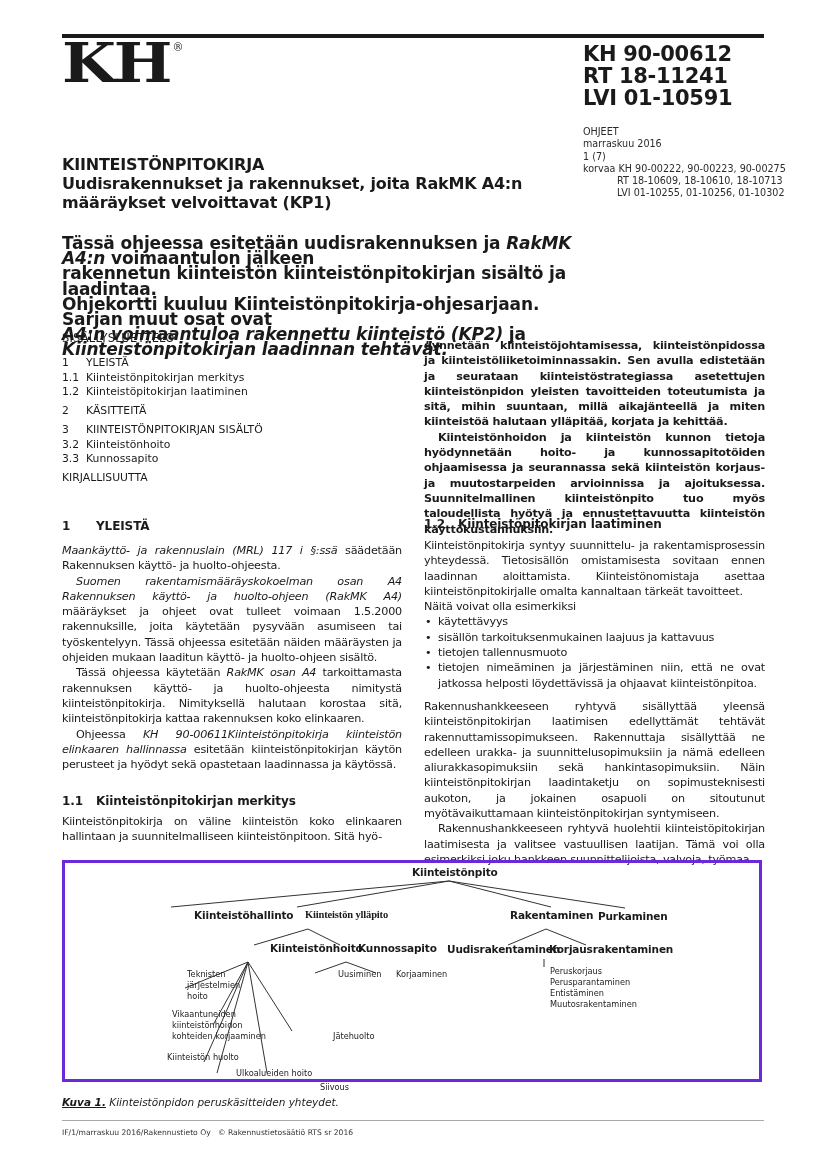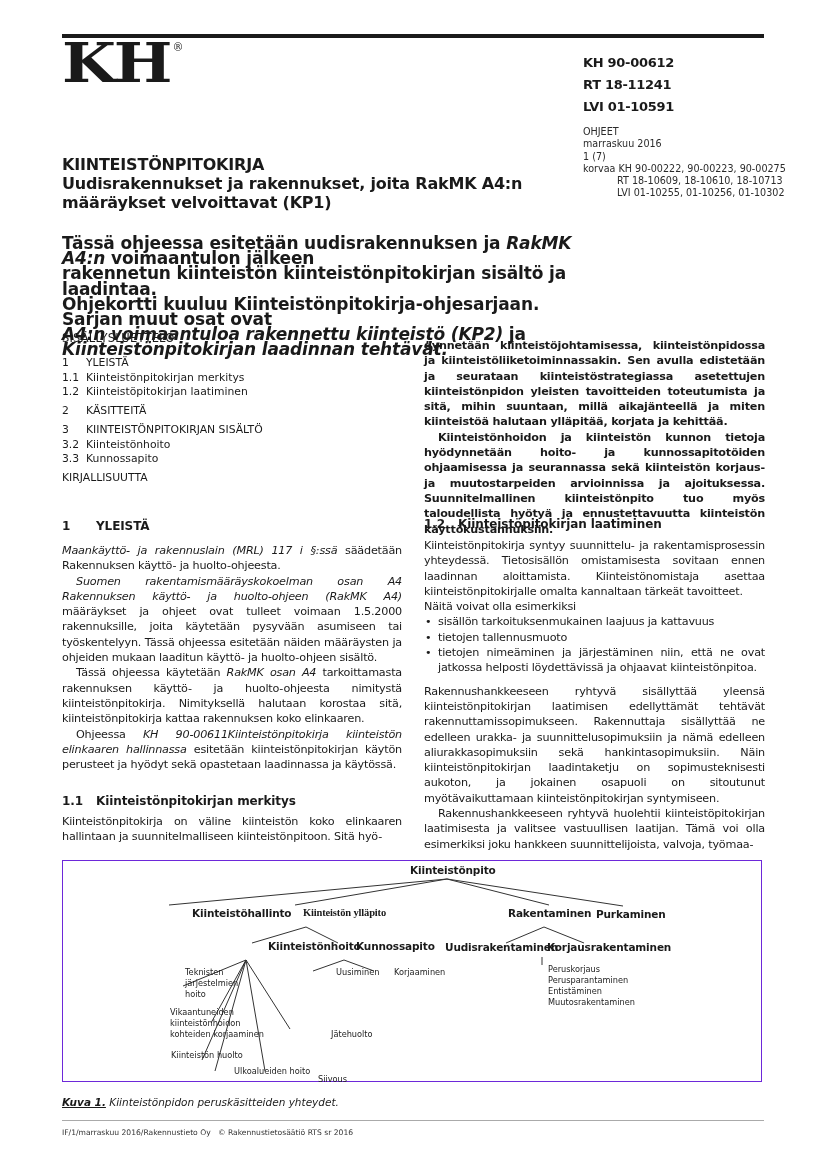--- a/index.html
+++ b/index.html
@@ -3,42 +3,42 @@
 <meta charset="utf-8">
 <style>
   html, body { margin:0; padding:0; background:#fff; }
   body { width:827px; height:1169px; position:relative; overflow:hidden;
          font-family:"DejaVu Sans", "Liberation Sans", sans-serif; color:#1a1a1a; }
   .abs { position:absolute; }
   .toprule { left:62px; top:34px; width:702px; height:4px; background:#1a1a1a; }
   .logo { left:62px; top:40px; font-family:"DejaVu Serif","Liberation Serif",serif; font-weight:bold;
           font-size:54px; line-height:46px; letter-spacing:-2px; color:#1a1a1a; transform:scaleX(1.15); transform-origin:left top; }
   .logo .reg { position:absolute; left:96px; top:2px; font-size:11px; line-height:12px; font-weight:normal; letter-spacing:0; transform:scaleX(0.87); transform-origin:left top; }
-  .codes { left:583px; top:52px; font-weight:bold; font-size:13px; line-height:22px; letter-spacing:-0.3px; }
+  .codes { left:583px; top:43px; font-weight:bold; font-size:21px; line-height:22px; letter-spacing:-0.3px; }
   .meta { left:583px; top:126px; font-size:9.6px; line-height:12.3px; color:#2a2a2a; }
   .meta .indent { padding-left:34px; }
   .title { left:62px; top:155px; font-weight:bold; font-size:16px; line-height:19px; letter-spacing:-0.2px; }
   .intro { left:62px; top:236px; font-weight:bold; font-size:17px; line-height:15.2px; width:520px; letter-spacing:-0.15px; }
   .intro i { font-style:italic; }
   .colL { left:62px; width:340px; }
   .colR { left:424px; width:341px; }
   .body { font-size:11.2px; line-height:15.3px; text-align:justify; letter-spacing:-0.2px; }
   .body p { margin:0; }
   .body p.ind { text-indent:14px; }
   .toc-h { top:331px; font-size:11.5px; letter-spacing:0.2px; }
   .toc { top:356px; font-size:10.8px; line-height:14.7px; }
   .toc .row { display:flex; }
   .toc .num { width:24px; }
   .toc .gap { height:4px; }
   .h2 { font-weight:bold; font-size:12px; display:flex; letter-spacing:-0.1px; }
   .h2 .n { width:34px; }
   ul.bul { margin:0; padding:0; list-style:none; }
   ul.bul li { position:relative; padding-left:14px; }
   ul.bul li::before { content:"•"; position:absolute; left:1px; }
-  .diagram { left:62px; top:860px; width:700px; height:222px; border:1px solid #6d28d9; box-sizing:border-box; }
+  .diagram { left:62px; top:860px; width:700px; height:222px; border:3px solid #6d28d9; box-sizing:border-box; }
   .diagram svg { position:absolute; left:0; top:0; }
   .dn { position:absolute; white-space:nowrap; font-size:10.5px; font-weight:bold; letter-spacing:-0.15px; }
   .dl { position:absolute; white-space:nowrap; font-size:8.2px; line-height:11px; color:#222; }
   .caption { left:62px; top:1096px; font-size:10.5px; font-style:italic; }
   .caption b { font-weight:bold;text-decoration:underline; }
   .footrule { left:62px; top:1120px; width:702px; height:1px; background:#aaa; }
   .footer { left:62px; top:1128px; font-size:7.6px; color:#333; }
 </style>
 </head>
 <body>
@@ -145,20 +145,21 @@
 
 <div class="abs colR h2" style="top:517px;">
   <span class="n">1.2</span>
   <span>Kiinteistöpitokirjan laatiminen</span>
 </div>
 
 <div class="abs colR body" style="top:538px;">
   <p>Kiinteistönpitokirja syntyy suunnittelu- ja rakentamisprosessin yhteydessä. Tietosisällön omistamisesta sovitaan ennen laadinnan aloittamista. Kiinteistönomistaja asettaa kiinteistönpitokirjalle omalta kannaltaan tärkeät tavoitteet.</p>
   <p>Näitä voivat olla esimerkiksi</p>
   <ul class="bul">
+    <li>käytettävyys</li>
     <li>sisällön tarkoituksenmukainen laajuus ja kattavuus</li>
     <li>tietojen tallennusmuoto</li>
     <li>tietojen nimeäminen ja järjestäminen niin, että ne ovat jatkossa helposti löydettävissä ja ohjaavat kiinteistönpitoa.</li>
   </ul>
   <p style="margin-top:8px;">Rakennushankkeeseen ryhtyvä sisällyttää yleensä kiinteistönpitokirjan laatimisen edellyttämät tehtävät rakennuttamissopimukseen. Rakennuttaja sisällyttää ne edelleen urakka- ja suunnittelusopimuksiin ja nämä edelleen aliurakkasopimuksiin sekä hankintasopimuksiin. Näin kiinteistönpitokirjan laadintaketju on sopimusteknisesti aukoton, ja jokainen osapuoli on sitoutunut myötävaikuttamaan kiinteistönpitokirjan syntymiseen.</p>
   <p class="ind">Rakennushankkeeseen ryhtyvä huolehtii kiinteistöpitokirjan laatimisesta ja valitsee vastuullisen laatijan. Tämä voi olla esimerkiksi joku hankkeen suunnittelijoista, valvoja, työmaa-</p>
 </div>
 
 <div class="abs diagram">
   <svg width="700" height="222">
@@ -214,23 +215,23 @@
   <div class="dl" style="left:122px; top:106px;">
     <div>Teknisten</div>
     <div>järjestelmien</div>
     <div>hoito</div>
   </div>
   <div class="dl" style="left:107px; top:146px;">
     <div>Vikaantuneiden</div>
     <div>kiinteistönhoidon</div>
     <div>kohteiden korjaaminen</div>
   </div>
-  <div class="dl" style="left:108px; top:189px;">Kiinteistön huolto</div>
+  <div class="dl" style="left:102px; top:189px;">Kiinteistön huolto</div>
   <div class="dl" style="left:171px; top:205px;">Ulkoalueiden hoito</div>
-  <div class="dl" style="left:255px; top:213px;">Siivous</div>
+  <div class="dl" style="left:255px; top:219px;">Siivous</div>
   <div class="dl" style="left:268px; top:168px;">Jätehuolto</div>
 </div>
 
 <div class="abs caption">
   <b>Kuva 1.</b><span> Kiinteistönpidon peruskäsitteiden yhteydet.</span>
 </div>
 
 <div class="abs footrule"></div>
 <div class="abs footer" style="white-space:pre;">IF/1/marraskuu 2016/Rakennustieto Oy   © Rakennustietosäätiö RTS sr 2016</div>
 

